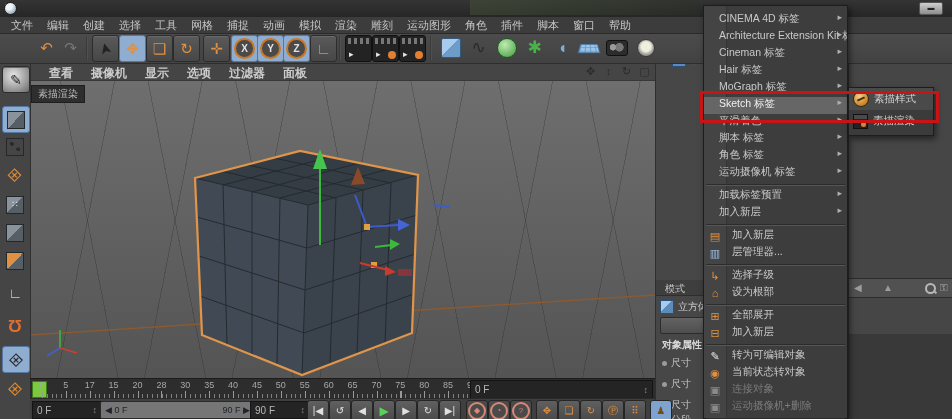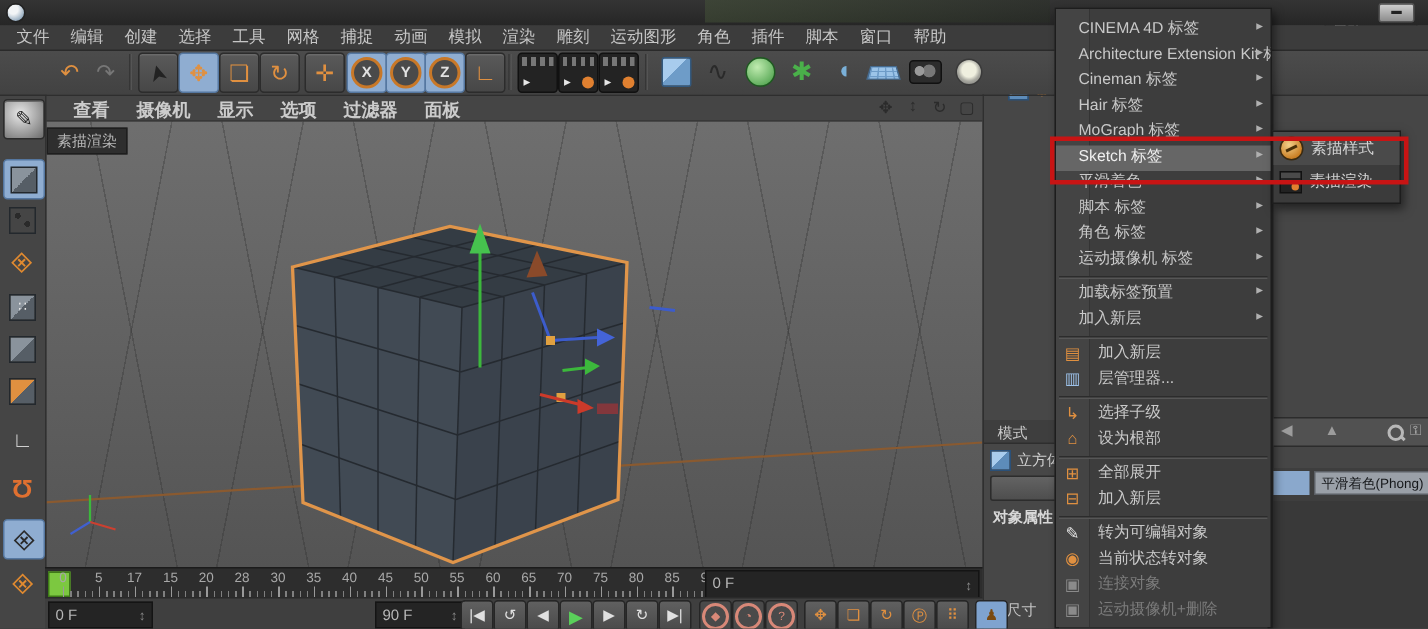--- a/index.html
+++ b/index.html
@@ -99,21 +99,21 @@
   .om-head{position:absolute;left:0;top:0;width:100%;height:16px;background:#3e3e3e;border-bottom:1px solid #2e2e2e;
            color:#c8c8c8;font-size:10px;padding:2px 0 0 12px;box-sizing:border-box;}
   .om-row{position:absolute;left:6px;top:20px;display:flex;align-items:center;gap:3px;color:#9a9a9a;font-size:10px;}
   .mini-cube{width:12px;height:12px;background:linear-gradient(135deg,#a8cced 45%,#5d8cba 45%);border:1px solid #2a5078;}
   .attr-strip{left:655px;top:280px;width:193px;height:139px;background:#474747;border-left:1px solid #2f2f2f;z-index:2;overflow:hidden;}
   .attr-head{position:absolute;left:0;top:0;width:100%;height:16px;background:#3e3e3e;color:#c8c8c8;font-size:10px;
              padding:2px 0 0 9px;box-sizing:border-box;border-bottom:1px solid #2e2e2e;}
   .attr-obj{position:absolute;left:4px;top:20px;display:flex;gap:4px;align-items:center;color:#d2d2d2;font-size:10px;}
   .attr-tab{position:absolute;left:4px;top:37px;width:185px;height:15px;background:linear-gradient(#636363,#4e4e4e);border:1px solid #2c2c2c;border-radius:2px;}
   .attr-sec{position:absolute;left:6px;top:58px;color:#d8d8d8;font-size:10px;font-weight:bold;}
-  .prop{position:absolute;left:6px;color:#c4c4c4;font-size:10px;display:flex;align-items:center;gap:4px;margin-top:44px;}
+  .prop{position:absolute;left:6px;color:#c4c4c4;font-size:10px;display:flex;align-items:center;gap:4px;}
   .pdot{width:5px;height:5px;border-radius:50%;background:#9a9a9a;display:inline-block;}
   .dock{left:848px;top:0;width:104px;height:419px;background:#464646;border-left:1px solid #2e2e2e;z-index:2;}
   .iface{position:absolute;left:6px;top:16px;color:#bdbdbd;font-size:10px;}
   .iface-dd{position:absolute;left:34px;top:14px;width:62px;height:14px;background:#383838;border:1px solid #262626;
             color:#cccccc;font-size:10px;padding:0 4px;line-height:14px;box-sizing:border-box;}
   .searchrow{position:absolute;left:0;top:37px;width:104px;height:16px;background:#4e4e4e;border-top:1px solid #2a2a2a;border-bottom:1px solid #2a2a2a;}
   .mag{position:absolute;width:7px;height:7px;border:2px solid #b8b8b8;border-radius:50%;}
   .mag::after{content:"";position:absolute;left:6px;top:6px;width:4px;height:2px;background:#b8b8b8;transform:rotate(45deg);}
   .homeic{position:absolute;color:#b8b8b8;font-size:11px;}
   .omtools{position:absolute;left:0;top:278px;width:104px;height:18px;background:#515151;border-top:1px solid #2c2c2c;border-bottom:1px solid #2c2c2c;}
@@ -372,20 +372,24 @@
     <span>0 F</span>
     <span class="spin">↕</span>
   </div>
 </div>
 
 <div class="abs bbar">
   <div class="bfield" style="left:2px;width:60px">
     <span>0 F</span>
     <span class="spin">↕</span>
   </div>
+  <div class="bslider">
+    <span><span>◀</span> <span>0 F</span></span>
+    <span><span>90 F</span> <span>▶</span></span>
+  </div>
   <div class="bfield" style="left:220px;width:50px">
     <span>90 F</span>
     <span class="spin">↕</span>
   </div>
   <div class="tbtn" style="left:277px">|◀</div>
   <div class="tbtn" style="left:299px">↺</div>
   <div class="tbtn" style="left:321px">◀</div>
   <div class="tbtn green" style="left:343px">▶</div>
   <div class="tbtn" style="left:365px">▶</div>
   <div class="tbtn" style="left:387px">↻</div>
@@ -448,24 +452,20 @@
   <div class="searchrow">
     <span class="mag" style="left:78px;top:3px"></span>
     <span class="homeic" style="left:92px;top:1px">⌂</span>
   </div>
   <div class="omtools">
     <span style="left:5px;top:3px">◀</span>
     <span style="left:34px;top:3px">▲</span>
     <span class="mag" style="left:76px;top:4px"></span>
     <span style="left:91px;top:3px;color:#b0b0b0">⚿</span>
   </div>
-  <div class="phongrow">
-    <span class="phsel"></span>
-    <span class="phlabel">平滑着色(Phong)</span>
-  </div>
   <div class="dockbottom"></div>
 </div>
 
 <div class="abs cmenu">
   <div class="cm-row">
       <span class="cm-label">CINEMA 4D 标签</span>
       <span class="cm-arrow">▸</span>
     </div>
   <div class="cm-row">
       <span class="cm-label">Architecture Extension Kit 标签</span>

